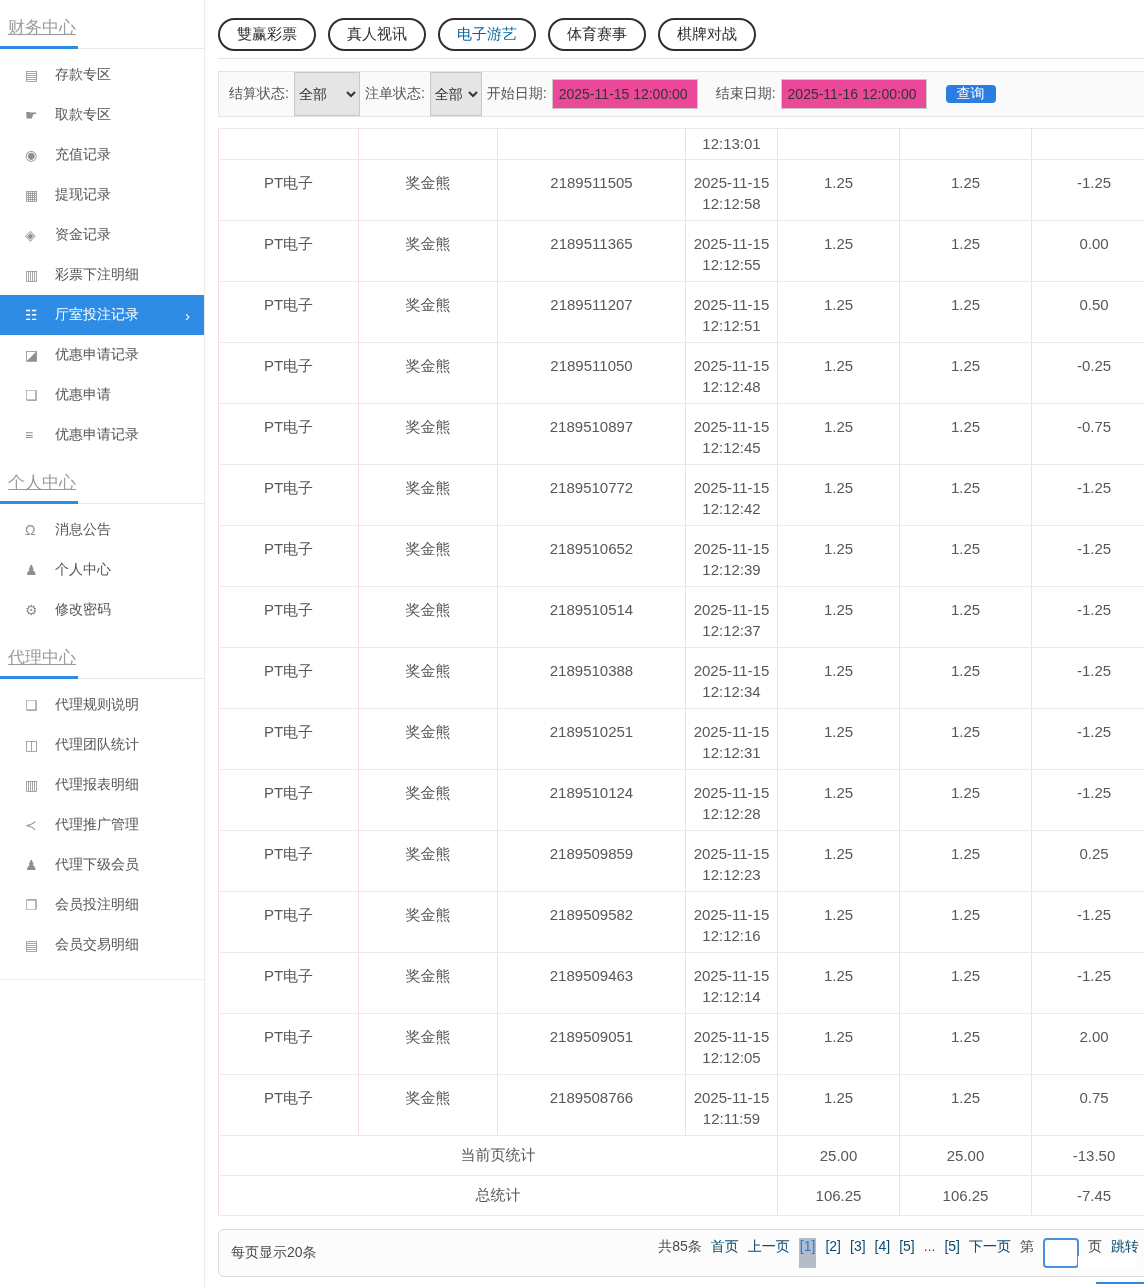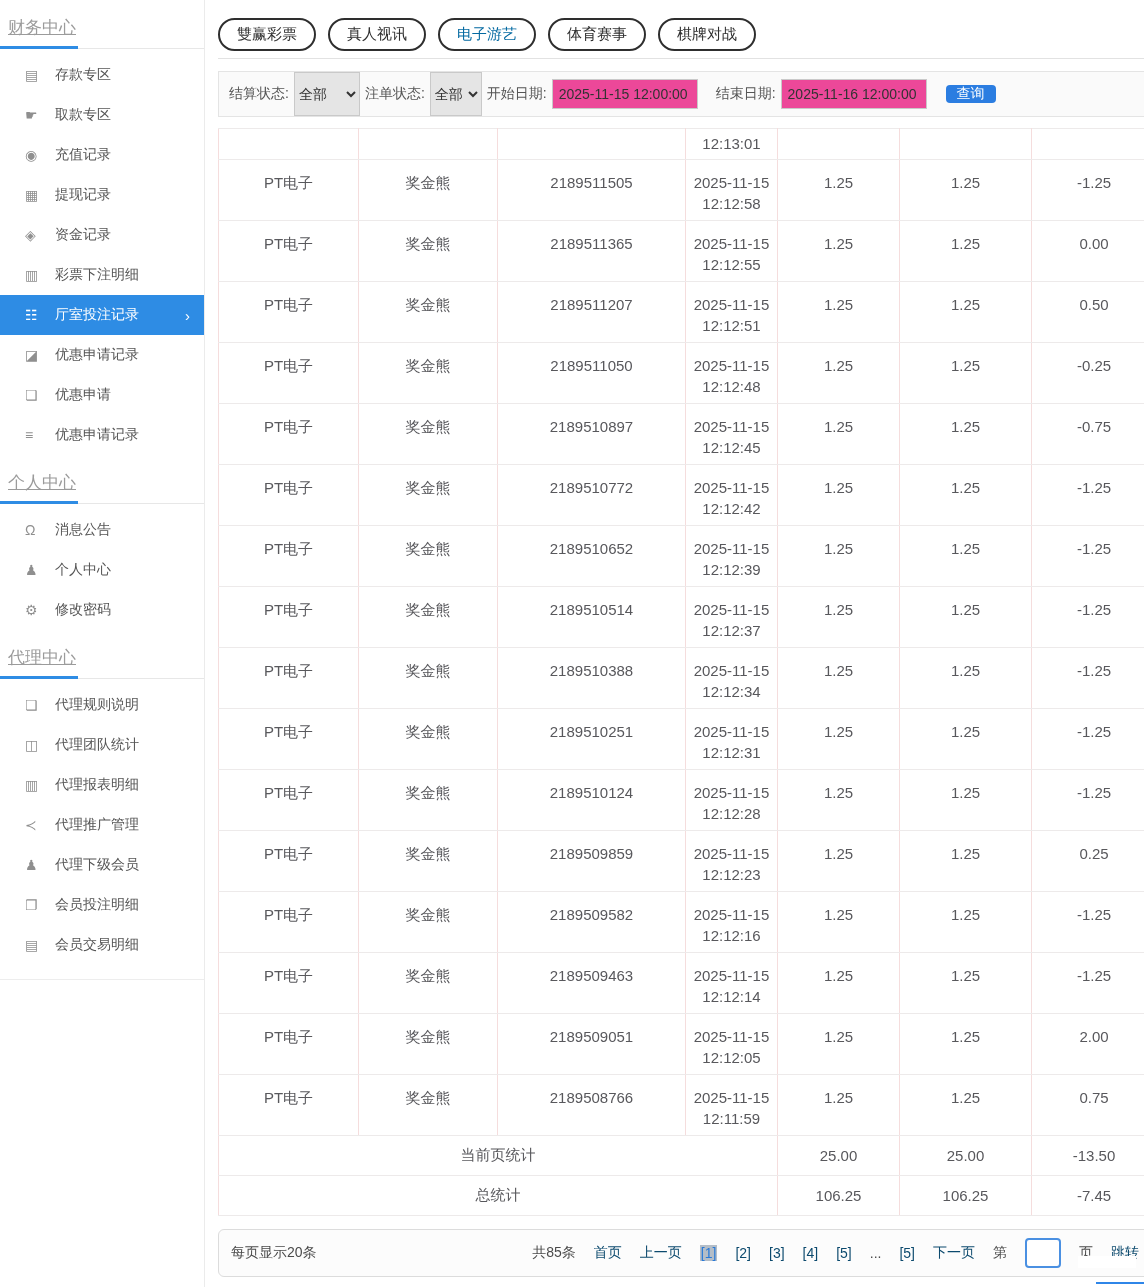--- a/index.html
+++ b/index.html
@@ -51,21 +51,21 @@
   table.bets td{border-top:1px solid #edeaea;border-bottom:1px solid #edeaea;
                 border-left:1px solid #f5dddd;border-right:1px solid #f5dddd;
                 text-align:center;font-size:15px;color:#58585c;box-sizing:border-box;overflow:hidden;}
   tr.partial td{height:31px;vertical-align:bottom;padding-bottom:7px;}
   tr.data td{height:61px;vertical-align:top;padding-top:12px;line-height:21px;}
   tr.summary td{height:40px;vertical-align:middle;}
   
   .pager{margin-top:13px;width:934px;height:48px;border:1px solid #dcdcdc;border-radius:6px;
          background:#fcfcfc;display:flex;align-items:center;justify-content:space-between;
          padding:0 12px;box-sizing:border-box;font-size:14px;color:#4a4a4a;}
-  .pager-right{display:flex;align-items:center;gap:18px;white-space:nowrap;}
+  .pager-right{display:flex;gap:9px;white-space:nowrap;}
   .pg-link{color:#0c4a6e;cursor:pointer;text-decoration:none;}
   .pg-current{background:#b4bdc7;color:#2779d8;padding:0 1px;cursor:pointer;}
   .jump-input{width:36px;height:30px;border:2px solid #4a90e2;border-radius:4px;box-sizing:border-box;
               background:#fff;}
   .patch-white{position:absolute;left:1078px;top:1256px;width:58px;height:12px;background:#fff;}
   .line-blue{position:absolute;left:1096px;top:1282px;width:48px;height:2px;background:#2f86e8;}
 </style>
 </head>
 <body>
 

